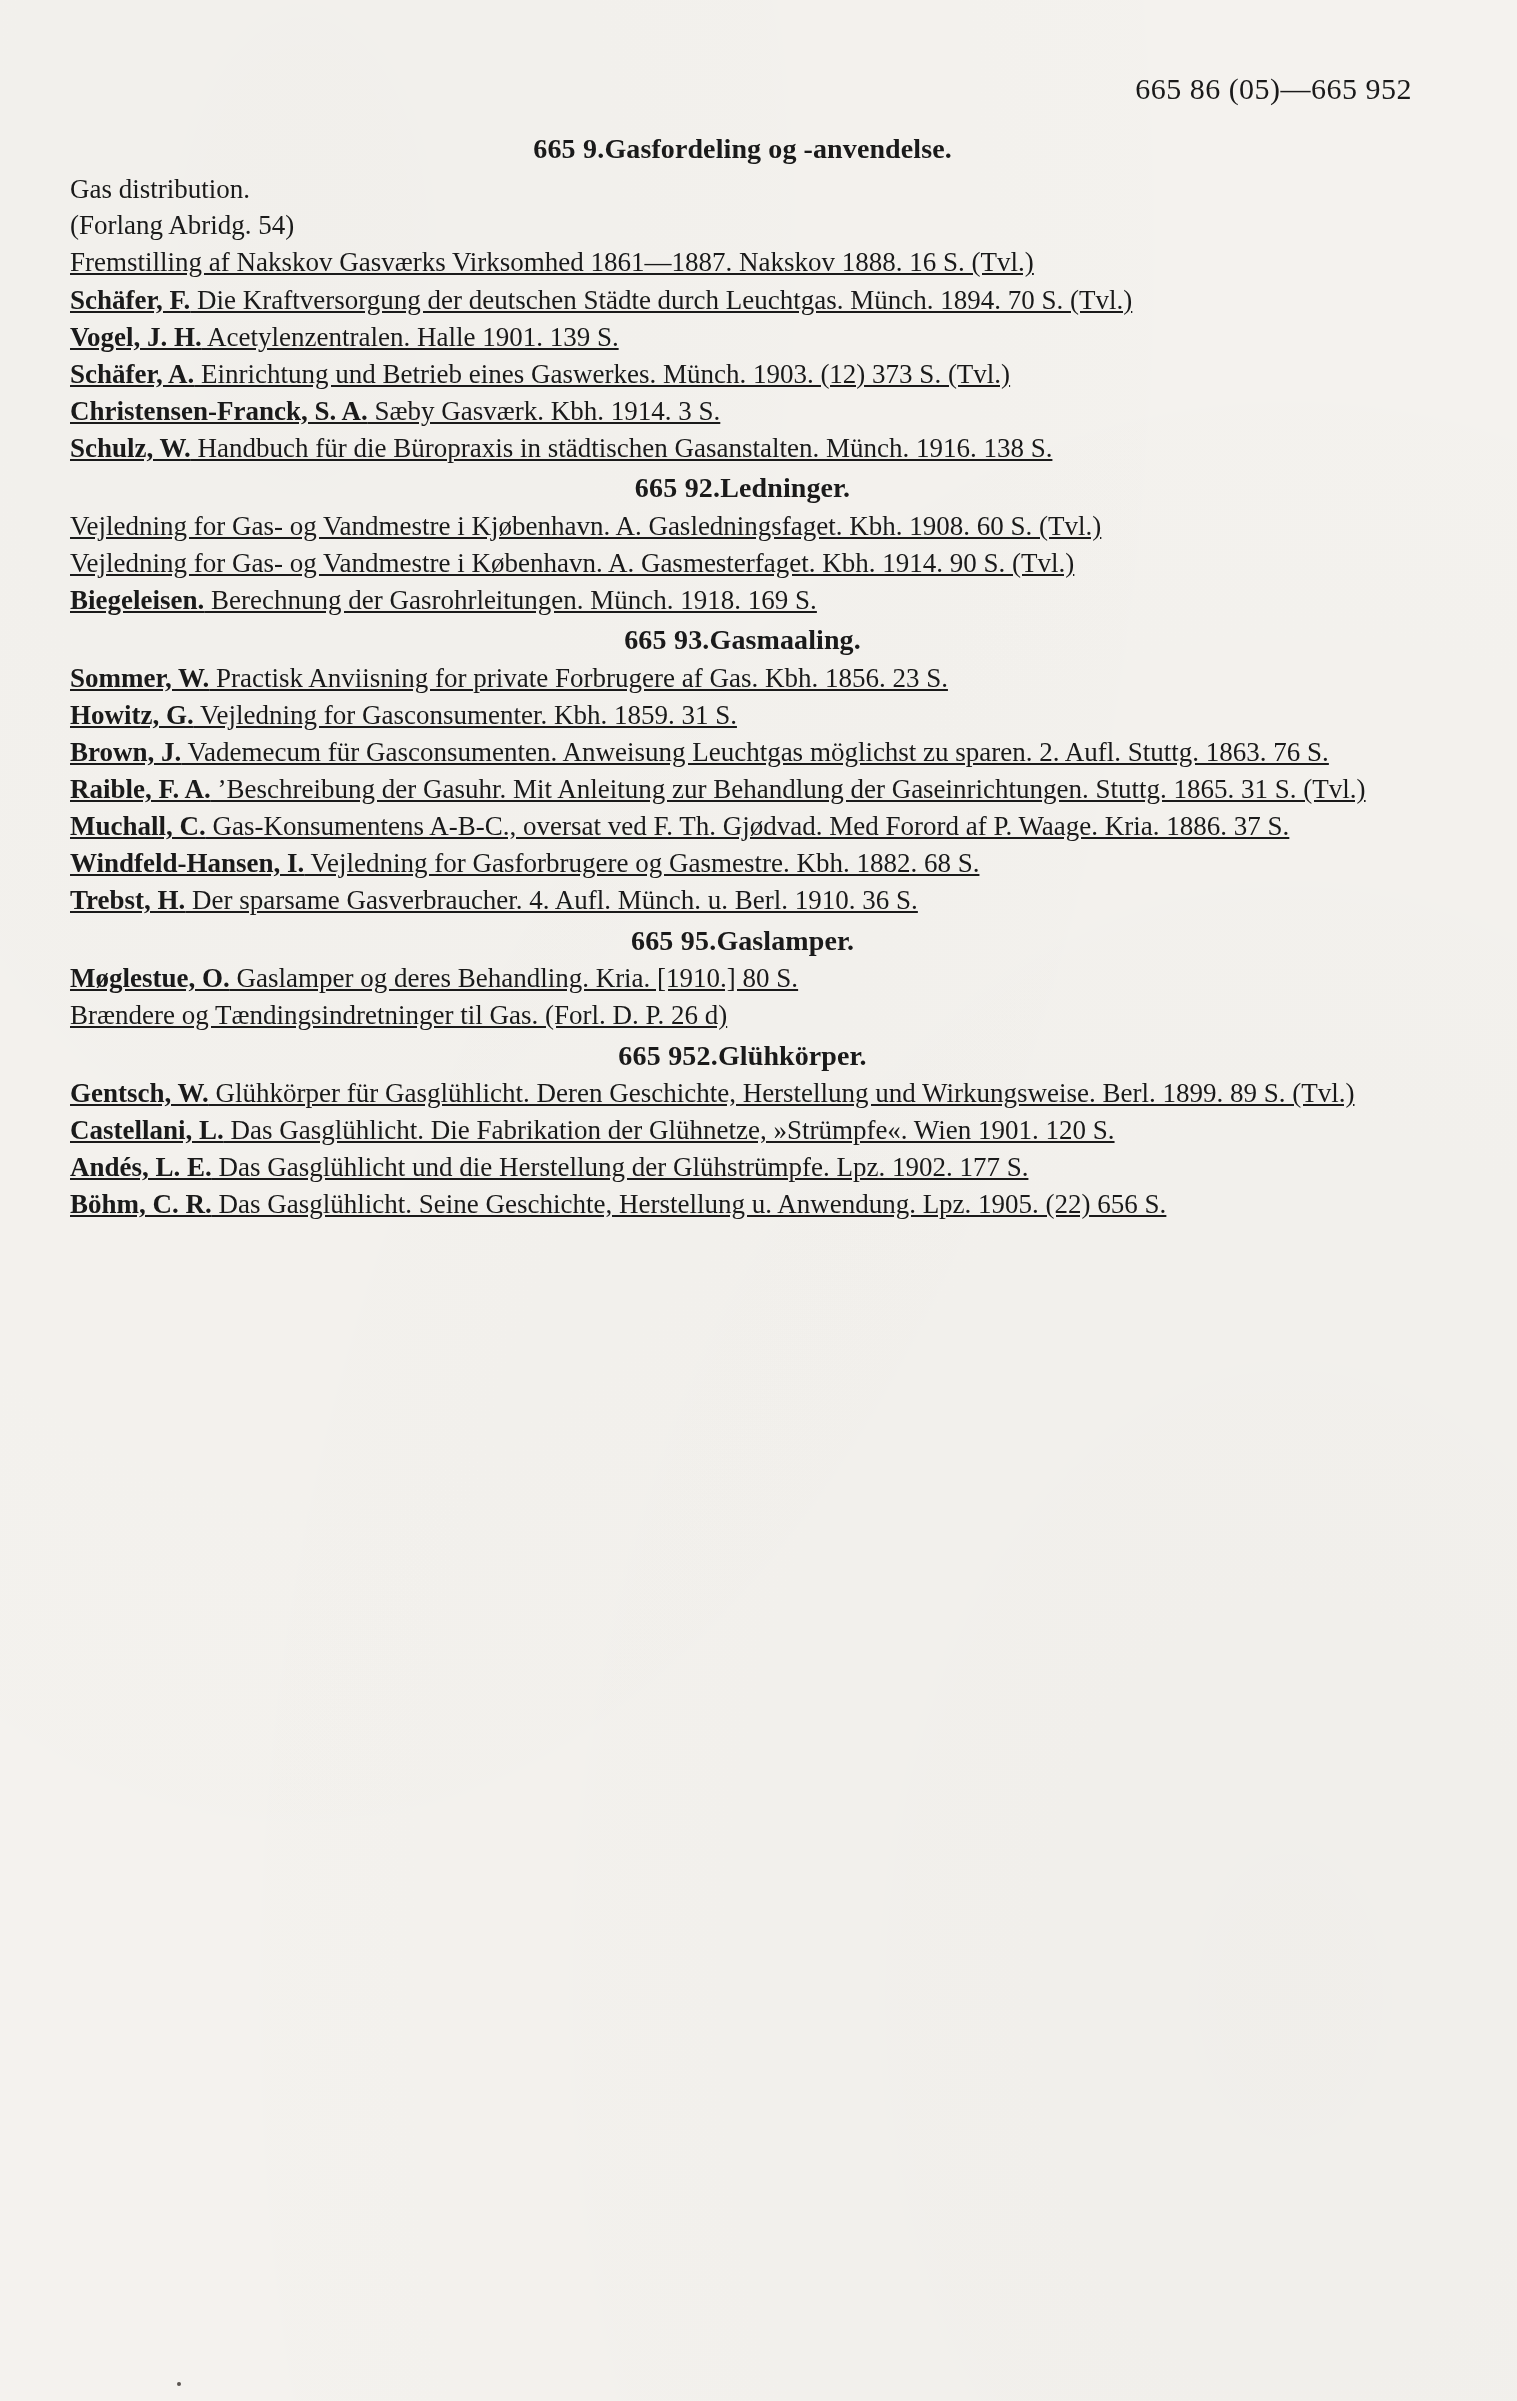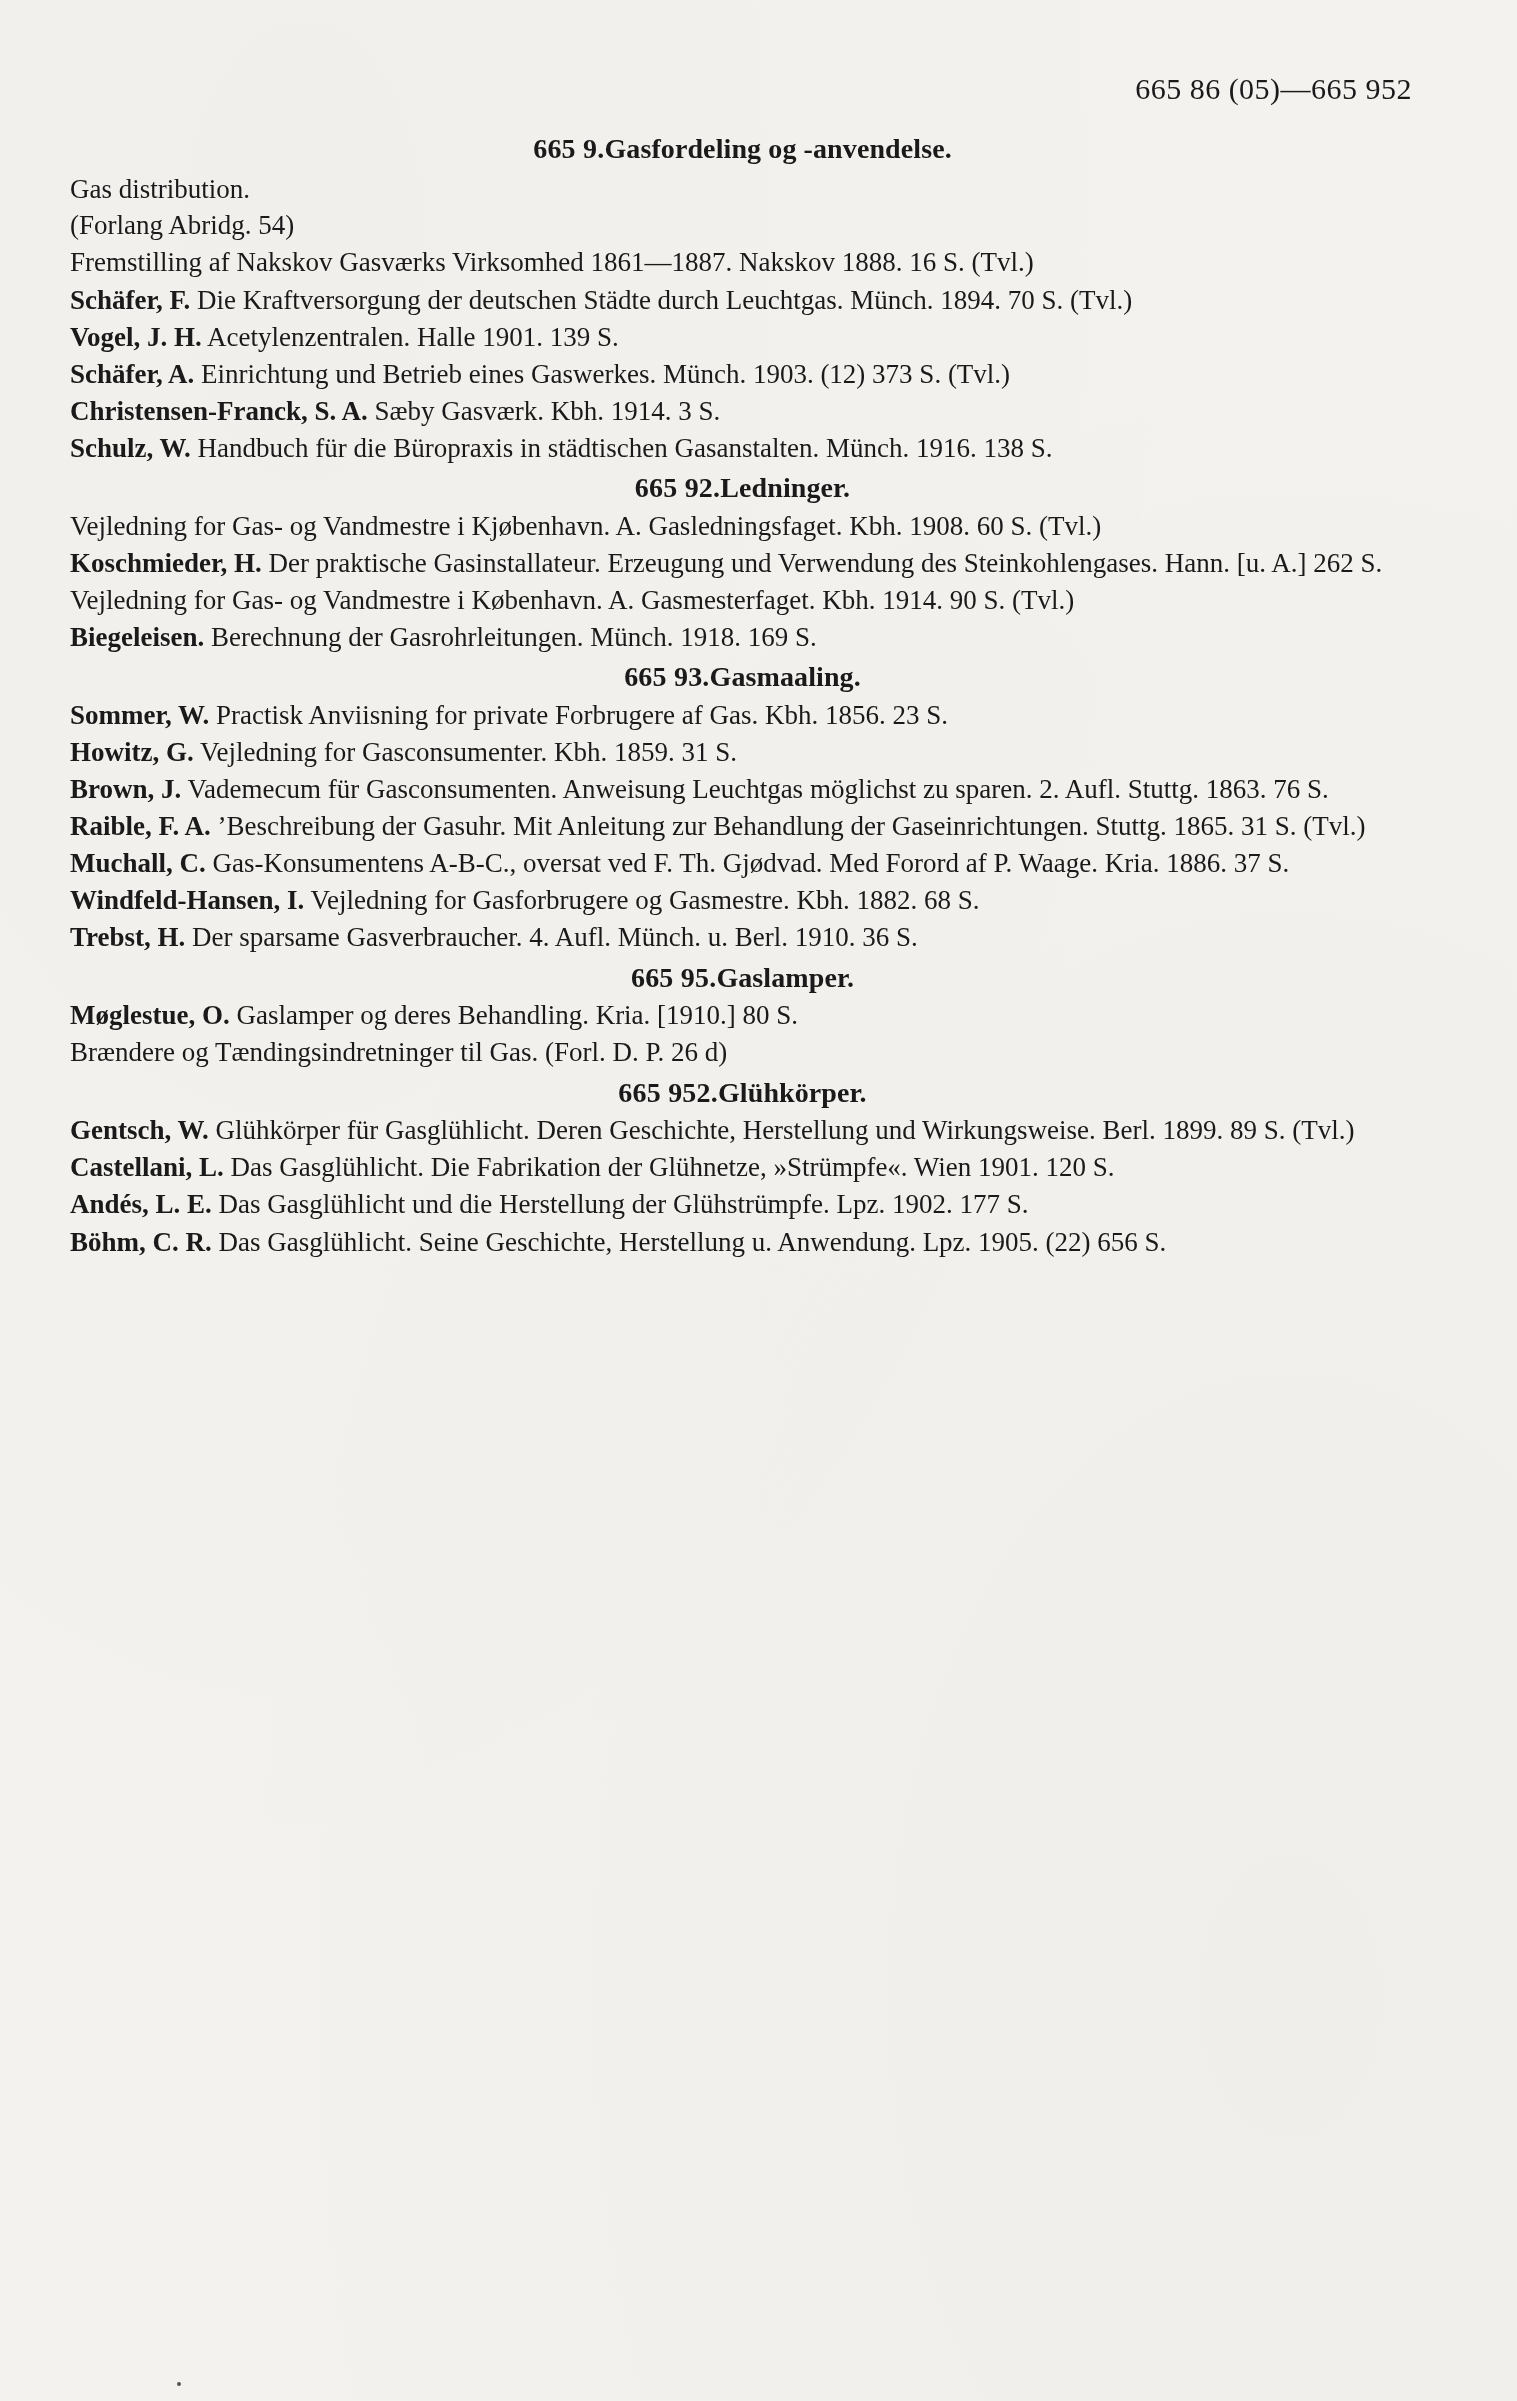--- a/index.html
+++ b/index.html
@@ -40,20 +40,21 @@
   }
   .entry {
     margin: 0 0 0.5px 0;
     text-indent: 0;
     padding-left: 0;
   }
   
   .entry.hang {
     padding-left: 41px;
     text-indent: -41px;
+    text-decoration: underline;
   }
   .class-line {
     display: flex;
     justify-content: center;
     align-items: baseline;
     font-weight: bold;
     font-size: 28px;
     margin: 2.9px 0 0.5px 0;
   }
   .class-num {
@@ -105,21 +106,20 @@
         <div class="entry hang"><b class="author">Schäfer, F.</b><span>  Die Kraftversorgung der deutschen Städte durch Leuchtgas.  Münch. 1894.  70 S.  (Tvl.)</span></div>
         <div class="entry hang"><b class="author">Vogel, J. H.</b><span>  Acetylenzentralen.  Halle 1901.  139 S.</span></div>
         <div class="entry hang"><b class="author">Schäfer, A.</b><span>  Einrichtung und Betrieb eines Gaswerkes.  Münch. 1903.  (12) 373 S.  (Tvl.)</span></div>
         <div class="entry hang"><b class="author">Christensen-Franck, S. A.</b><span>  Sæby Gasværk.  Kbh. 1914.  3 S.</span></div>
         <div class="entry hang"><b class="author">Schulz, W.</b><span>  Handbuch für die Büropraxis in städtischen Gasanstalten.  Münch. 1916.  138 S.</span></div>
         <div class="class-line">
           <span class="class-num">665 92.</span>
           <span class="class-title">Ledninger.</span>
         </div>
         <div class="entry hang"><span>Vejledning for Gas- og Vandmestre i Kjøbenhavn.  A. Gasledningsfaget.  Kbh. 1908.  60 S.  (Tvl.)</span></div>
-        <div class="entry hang"><b class="author">Koschmieder, H.</b><span>  Der praktische Gasinstallateur.  Erzeugung und Verwendung des Steinkohlengases.  Hann. [u. A.]  262 S.</span></div>
         <div class="entry hang"><span>Vejledning for Gas- og Vandmestre i København.  A. Gasmesterfaget.  Kbh. 1914.  90 S.  (Tvl.)</span></div>
         <div class="entry hang"><b class="author">Biegeleisen.</b><span>  Berechnung der Gasrohrleitungen.  Münch. 1918.  169 S.</span></div>
         <div class="class-line">
           <span class="class-num">665 93.</span>
           <span class="class-title">Gasmaaling.</span>
         </div>
         <div class="entry hang"><b class="author">Sommer, W.</b><span>  Practisk Anviisning for private Forbrugere af Gas.  Kbh. 1856.  23 S.</span></div>
         <div class="entry hang"><b class="author">Howitz, G.</b><span>  Vejledning for Gasconsumenter.  Kbh. 1859.  31 S.</span></div>
         <div class="entry hang"><b class="author">Brown, J.</b><span>  Vademecum für Gasconsumenten.  Anweisung Leuchtgas möglichst zu sparen.  2. Aufl.  Stuttg. 1863.  76 S.</span></div>
         <div class="entry hang"><b class="author">Raible, F. A.</b><span> ʼBeschreibung der Gasuhr.  Mit Anleitung zur Behandlung der Gaseinrichtungen.  Stuttg. 1865.  31 S.  (Tvl.)</span></div>

